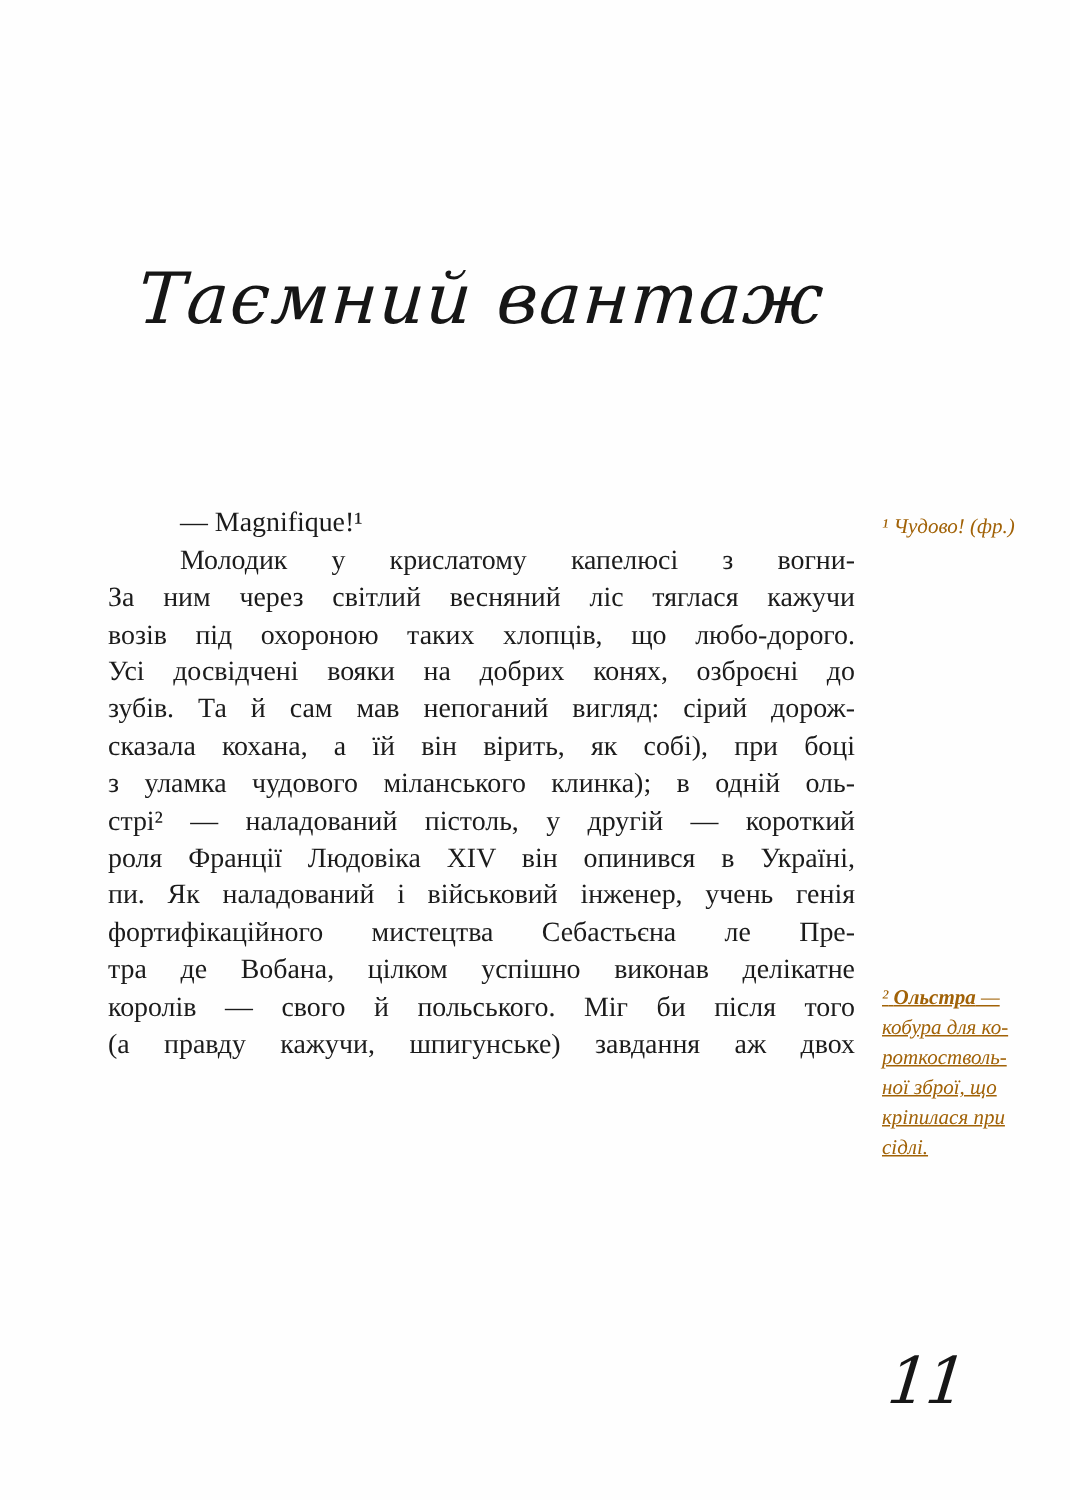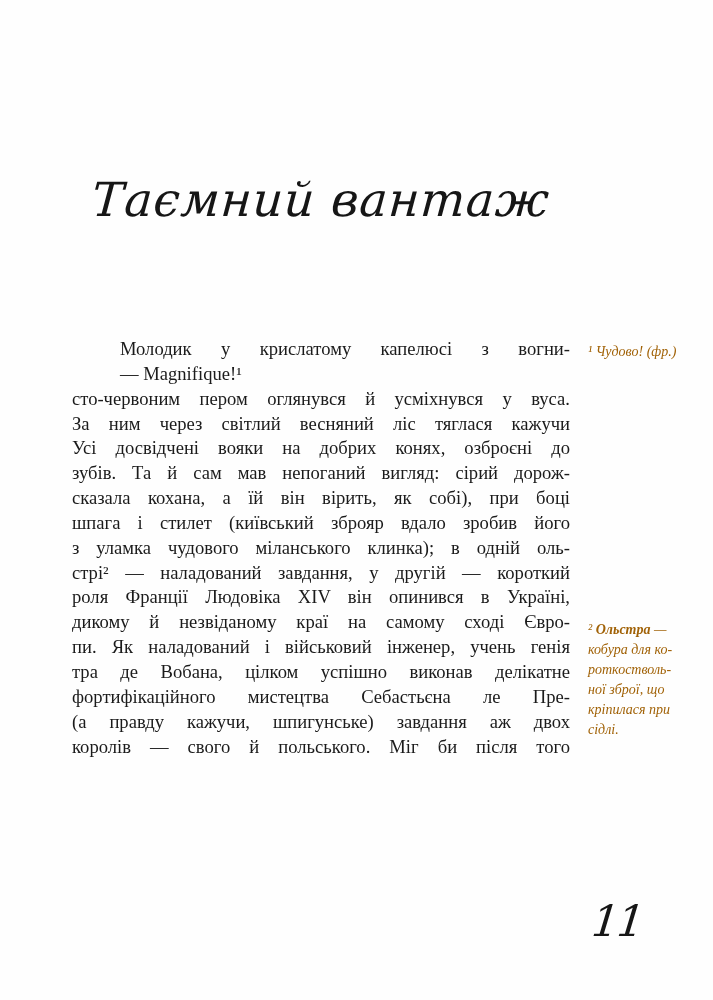--- a/index.html
+++ b/index.html
@@ -49,21 +49,21 @@
   .margin-note {
     position: absolute;
     left: 588px;
     width: 120px;
     font-style: italic;
     font-size: 14px;
     line-height: 20px;
     color: #a16207;
   }
   .note-1 { top: 342px; }
-  .note-2 { top: 620px; }
+  .note-2 { top: 656px; text-decoration: underline; }
   .fn-marker { font-size: 14px; }
   .fn-term { font-weight: bold; }
 
   
   .page-number {
     position: absolute;
     left: 592px;
     top: 896px;
     font-family: "DejaVu Serif", serif;
     font-style: italic;
@@ -74,37 +74,35 @@
   }
 </style>
 </head>
 <body>
 
 <div class="page">
 
   <h1 class="chapter-title">Таємний вантаж</h1>
 
   <div class="body-text">
+    <div class="ln ind last">— Magnifique!¹</div>
     <div class="ln ind">Молодик у крислатому капелюсі з вогни-</div>
-    <div class="ln ind last">— Magnifique!¹</div>
-    <div class="ln">сто-червоним пером оглянувся й усміхнувся у вуса.</div>
     <div class="ln">За ним через світлий весняний ліс тяглася кажучи</div>
+    <div class="ln">возів під охороною таких хлопців, що любо-дорого.</div>
     <div class="ln">Усі досвідчені вояки на добрих конях, озброєні до</div>
     <div class="ln">зубів. Та й сам мав непоганий вигляд: сірий дорож-</div>
     <div class="ln">сказала кохана, а їй він вірить, як собі), при боці</div>
-    <div class="ln">шпага і стилет (київський зброяр вдало зробив його</div>
     <div class="ln">з уламка чудового міланського клинка); в одній оль-</div>
-    <div class="ln">стрі² — наладований завдання, у другій — короткий</div>
+    <div class="ln">стрі² — наладований пістоль, у другій — короткий</div>
     <div class="ln">роля Франції Людовіка XIV він опинився в Україні,</div>
-    <div class="ln">дикому й незвіданому краї на самому сході Євро-</div>
     <div class="ln">пи. Як наладований і військовий інженер, учень генія</div>
+    <div class="ln">фортифікаційного мистецтва Себастьєна ле Пре-</div>
     <div class="ln">тра де Вобана, цілком успішно виконав делікатне</div>
-    <div class="ln">фортифікаційного мистецтва Себастьєна ле Пре-</div>
+    <div class="ln">королів — свого й польського. Міг би після того</div>
     <div class="ln">(а правду кажучи, шпигунське) завдання аж двох</div>
-    <div class="ln">королів — свого й польського. Міг би після того</div>
   </div>
 
   <aside class="margin-note note-1">
     <span class="fn-marker">¹</span>
     <span>Чудово! (фр.)</span>
   </aside>
 
   <aside class="margin-note note-2">
     <div>
       <span class="fn-marker">²</span>

